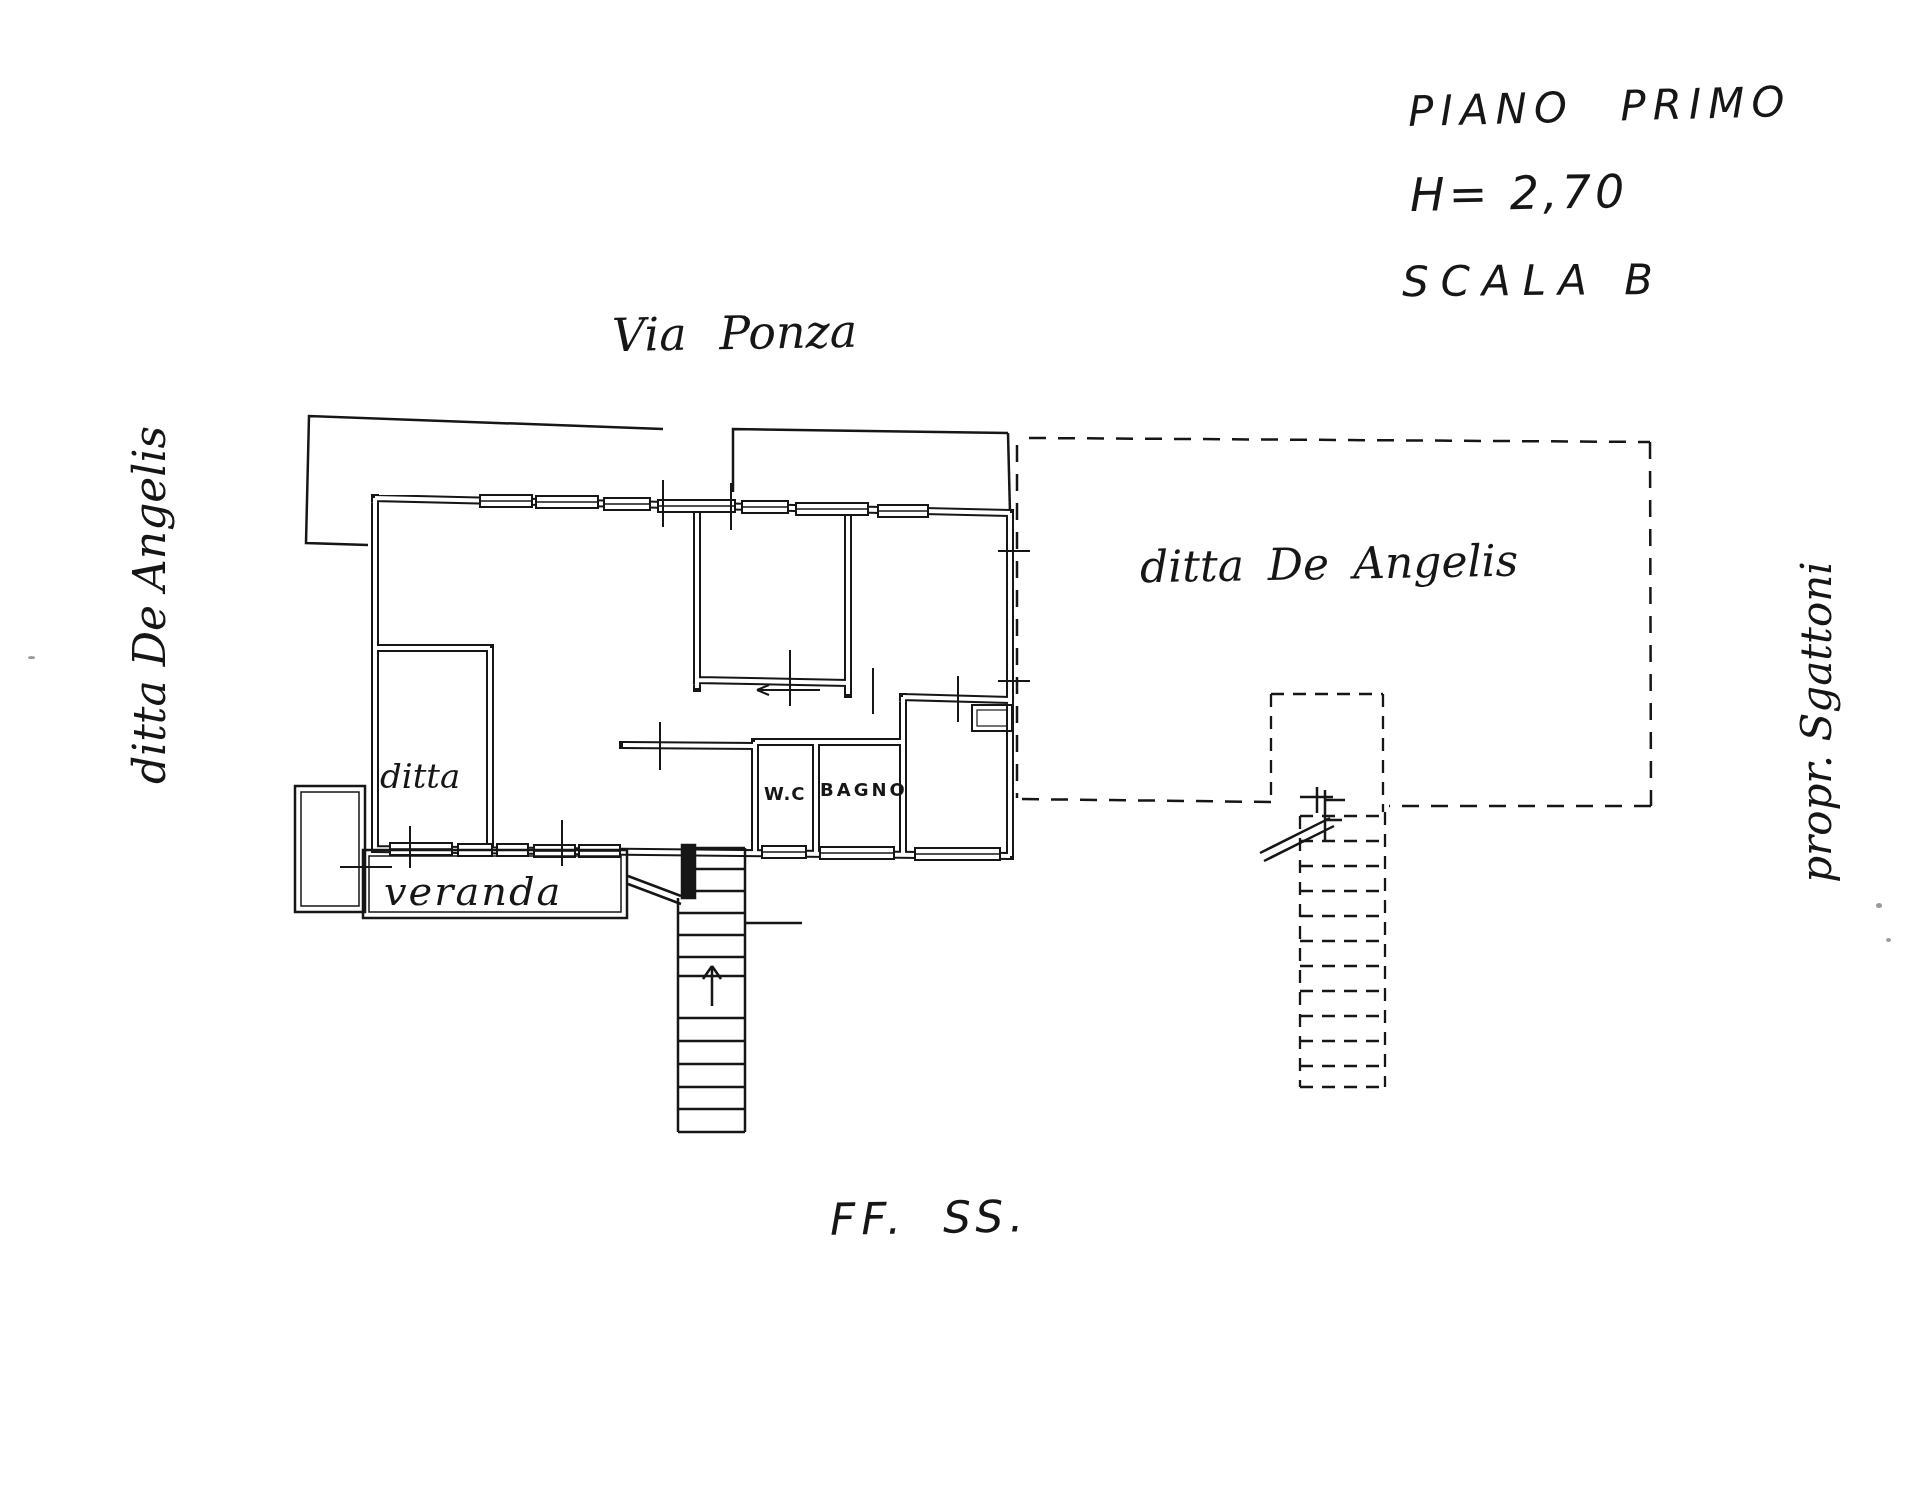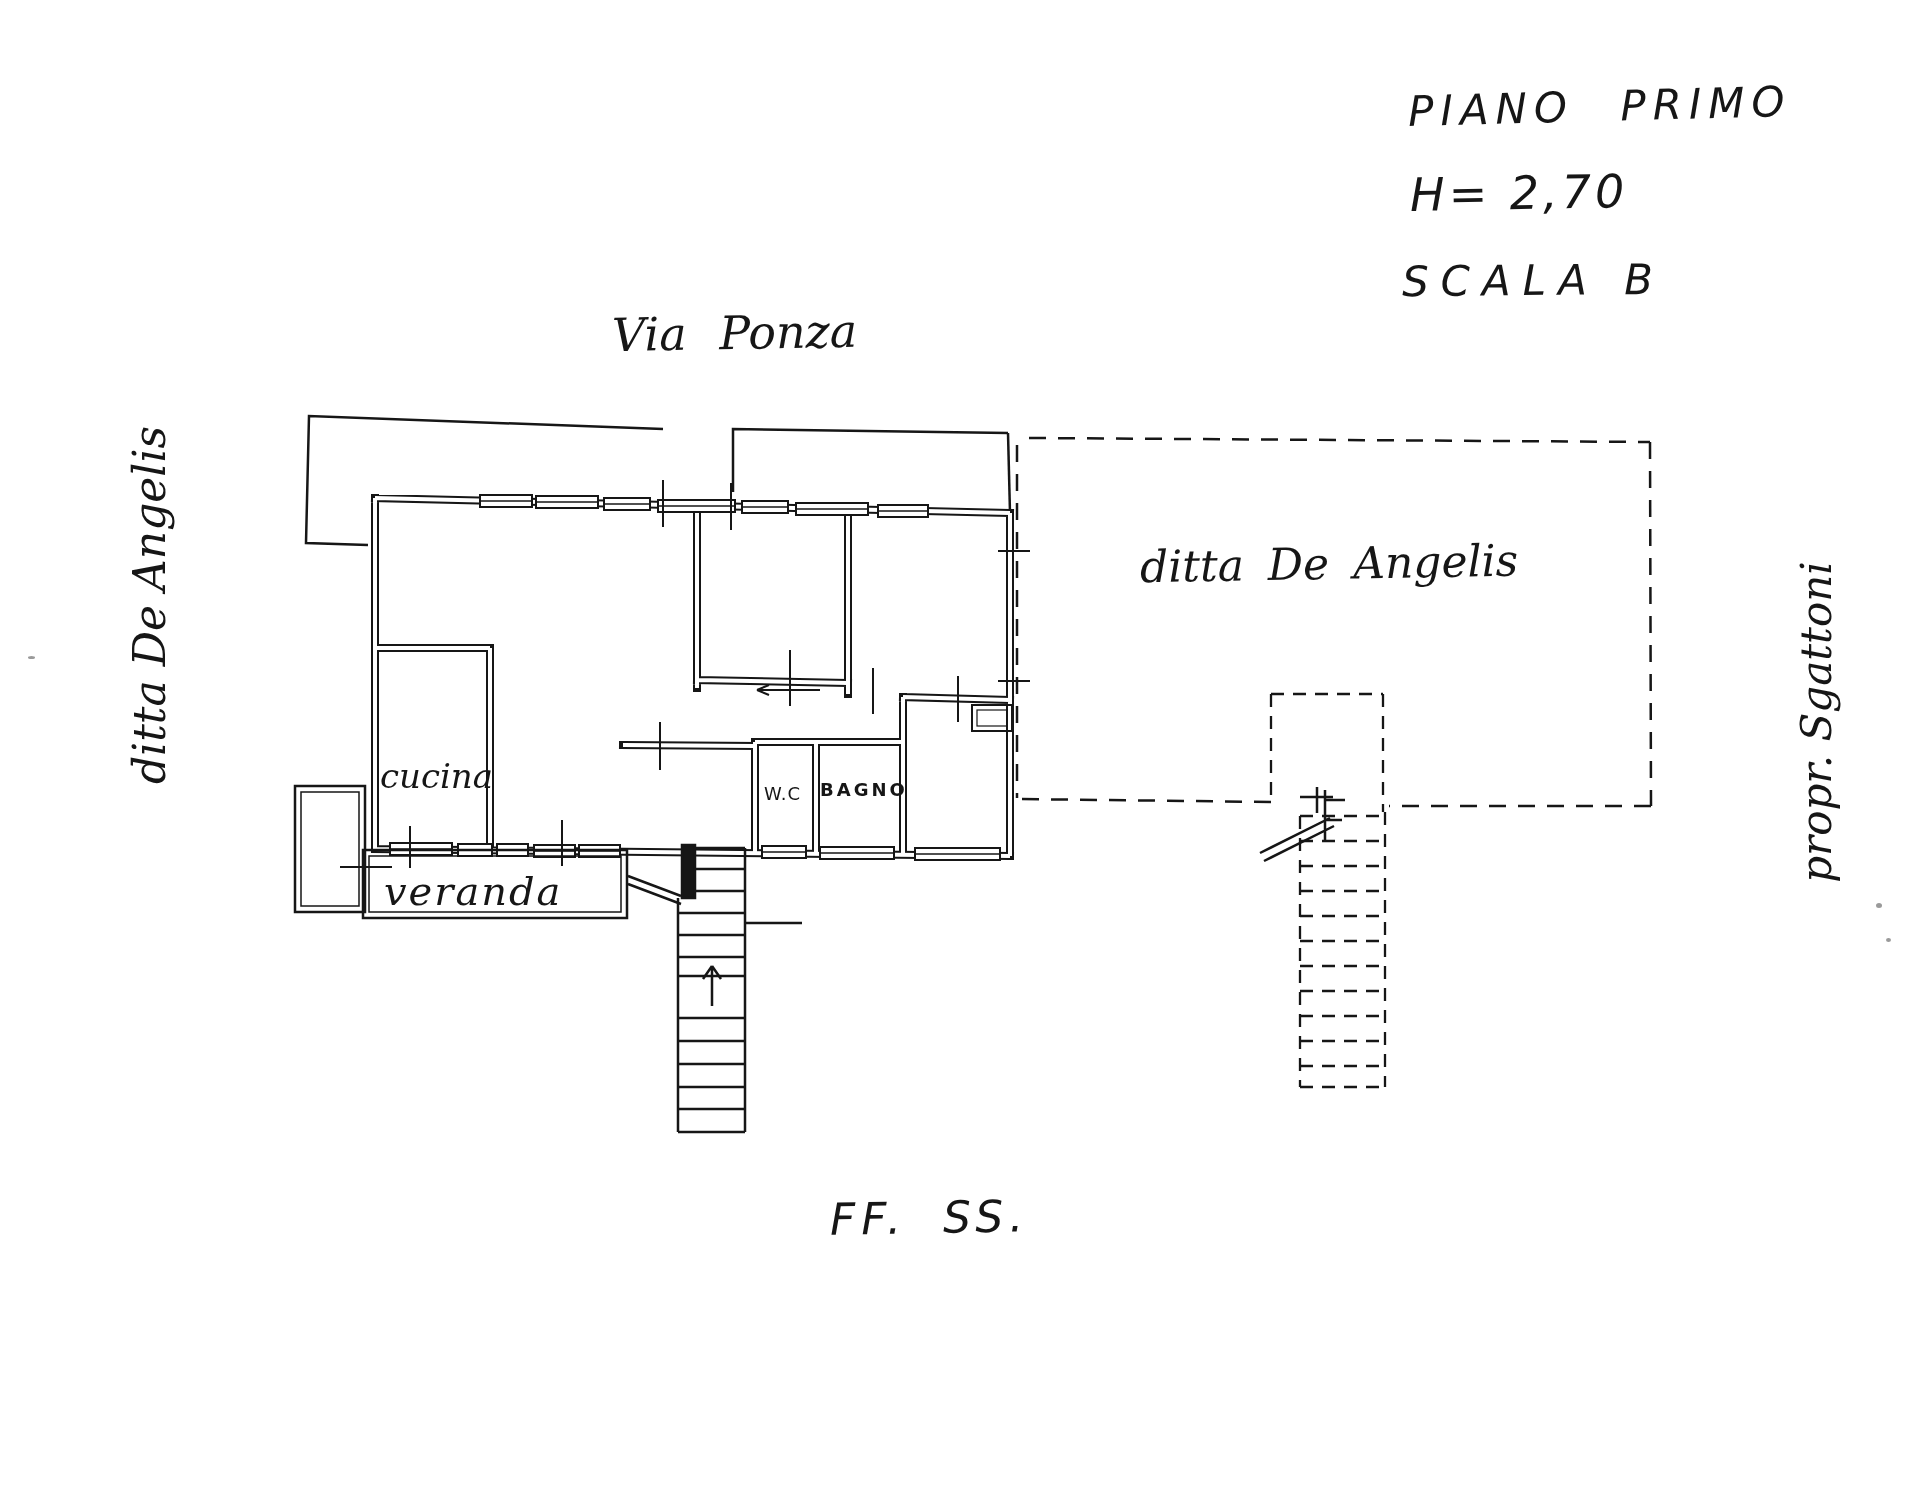--- a/index.html
+++ b/index.html
@@ -30,21 +30,21 @@
     font-size:44px;text-align:center;
     transform:rotate(-90deg);
   }
   .t-area-owner{left:1140px;top:538px;font-size:44px;word-spacing:10px;transform:rotate(-1deg);}
   .t-right-owner{
     left:1598px;top:696px;width:440px;height:52px;
     font-size:42px;text-align:center;
     transform:rotate(-90deg);
   }
   .t-kitchen{left:380px;top:756px;font-size:34px;}
-  .t-wc{left:764px;top:783px;font-size:18px;font-weight:400;letter-spacing:1px;font-style:normal;}
+  .t-wc{left:764px;top:783px;font-size:18px;font-weight:700;letter-spacing:1px;font-style:normal;}
   .t-bath{left:820px;top:779px;font-size:18px;font-weight:700;letter-spacing:3px;font-style:normal;}
   .t-veranda{left:384px;top:868px;font-size:40px;letter-spacing:2px;}
   .t-rail{left:830px;top:1192px;font-size:44px;letter-spacing:6px;word-spacing:16px;transform:rotate(-1deg);}
   .speck{position:absolute;background:#9a9a9a;border-radius:50%;}
   svg{position:absolute;left:0;top:0;}
 </style>
 </head>
 <body>
 
 <div class="page">
@@ -166,21 +166,21 @@
   <div class="lbl hand-caps t-stair">SCALA B</div>
 
   <div class="lbl hand-script t-street">Via Ponza</div>
 
   <div class="lbl hand-script t-left-owner">ditta De Angelis</div>
 
   <div class="lbl hand-script t-area-owner">ditta De Angelis</div>
 
   <div class="lbl hand-script t-right-owner">propr. Sgattoni</div>
 
-  <div class="lbl hand-script t-kitchen">cucina</div>
+  <div class="lbl hand-script t-kitchen">ditta</div>
 
   <div class="lbl hand-caps t-wc">W.C</div>
 
   <div class="lbl hand-caps t-bath">BAGNO</div>
 
   <div class="lbl hand-script t-veranda">veranda</div>
 
   <div class="lbl hand-caps t-rail">FF. SS.</div>
 
   <div class="speck" style="left:28px;top:656px;width:7px;height:3px;"></div>

